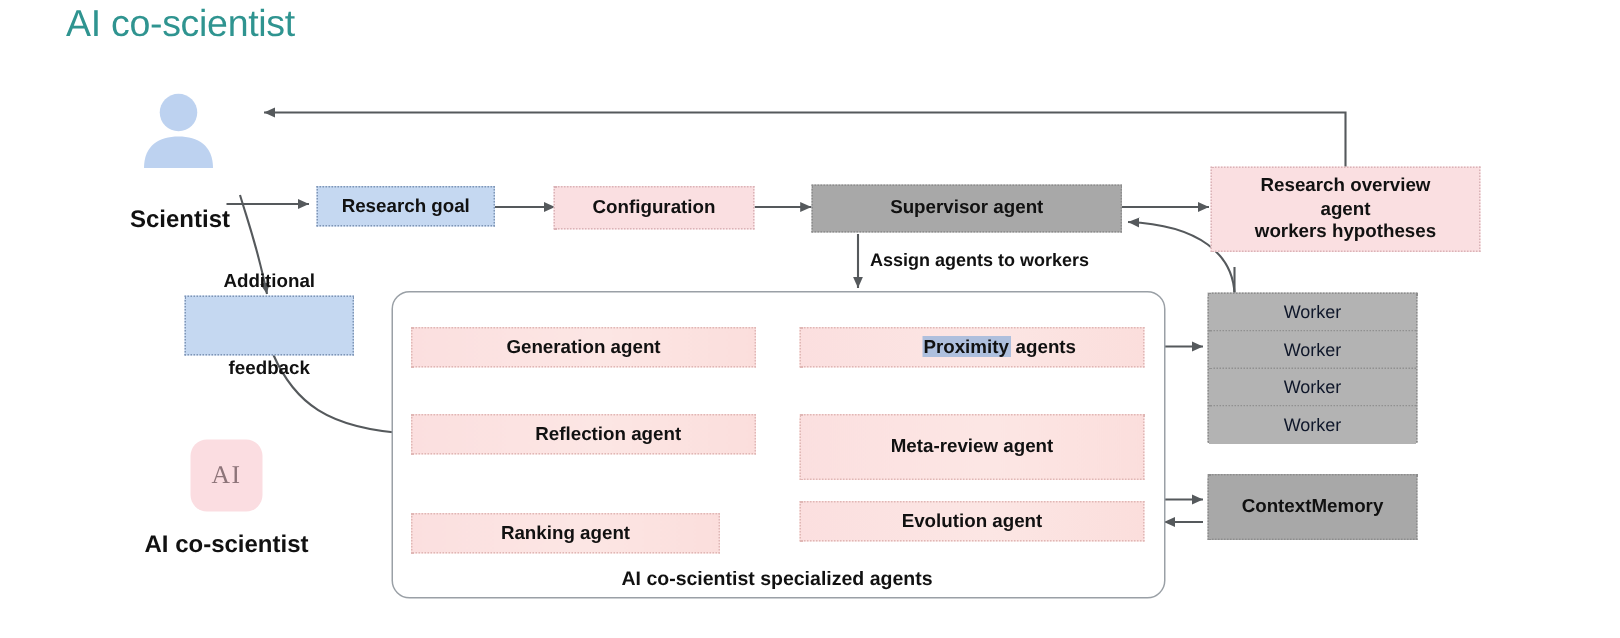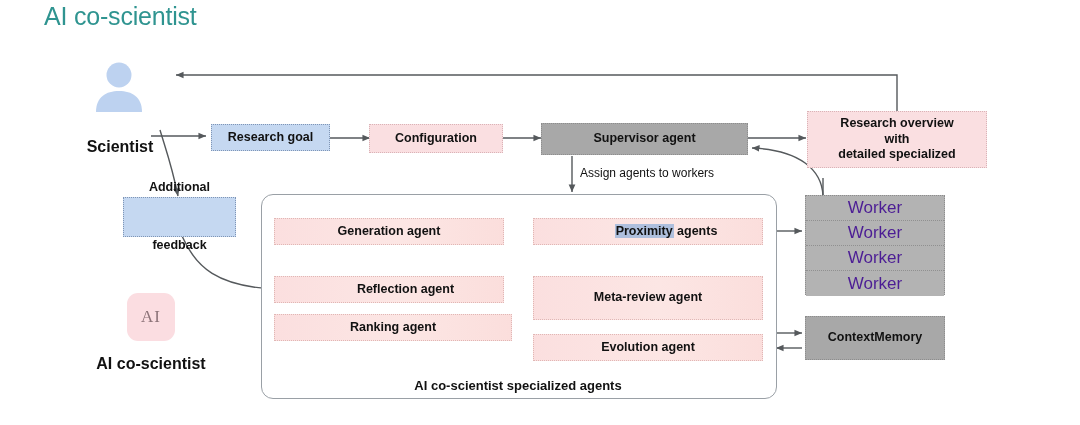--- a/index.html
+++ b/index.html
@@ -113,22 +113,22 @@
   }
   .agent-box {
     background: linear-gradient(90deg, #fbdfdf 0%, #fce6e4 55%, #fbdedc 100%);
     border: 1px dotted #e0b7b5;
     font-size: 12.5px;
   }
   .worker-row {
     background: #b3b3b3;
     border-bottom: 1px dotted #909090;
     font-weight: normal;
-    font-size: 17px;
-    color: #4c1d95;
+    font-size: 12px;
+    color: #0f172a;
   }
 
   
   #agents-panel {
     position: absolute;
     left: 261px;
     top: 194px;
     width: 514px;
     height: 203px;
     border: 1.4px solid #9aa0a6;
@@ -143,21 +143,21 @@
     text-align: center;
     font-size: 13px;
     font-weight: bold;
     color: #111111;
   }
 
   
   .wire-label {
     position: absolute;
     font-size: 12px;
-    font-weight: normal;
+    font-weight: bold;
     color: #111111;
     white-space: nowrap;
   }
 
   .hl {
     background: #aebfdd;
     padding: 0 1px;
     margin-left: 36px;
   }
 </style>
@@ -258,22 +258,22 @@
   </div>
 
   <div class="node gray-box" style="left:541px; top:123px; width:207px; height:32px;">
     <span>Supervisor agent</span>
   </div>
 
   <div class="wire-label" style="left:580px; top:166px;">Assign agents to workers</div>
 
   <div class="node pink-box" style="left:807px; top:111px; width:180px; height:57px; flex-direction:column;">
     <span>Research overview</span>
-    <span>with</span>
-    <span>detailed specialized</span>
+    <span>agent</span>
+    <span>workers hypotheses</span>
   </div>
 
   <div style="position:absolute; left:805px; top:195px; width:140px; height:100px;
               background:#b3b3b3; border:1px dotted #8d8d8d; box-sizing:border-box;">
     <div class="node worker-row" style="position:relative; left:0; top:0; width:100%; height:25px; border-left:0; border-right:0; border-top:0;">
       <span>Worker</span>
     </div>
     <div class="node worker-row" style="position:relative; left:0; top:0; width:100%; height:25px; border-left:0; border-right:0; border-top:0;">
       <span>Worker</span>
     </div>
@@ -303,21 +303,21 @@
   </div>
 
   <div class="node agent-box" style="left:274px; top:276px; width:230px; height:27px;padding-left:33px;">
     <span>Reflection agent</span>
   </div>
 
   <div class="node agent-box" style="left:533px; top:276px; width:230px; height:44px;">
     <span>Meta-review agent</span>
   </div>
 
-  <div class="node agent-box" style="left:274px; top:314px; width:238px; height:27px;">
+  <div class="node agent-box" style="left:274px; top:342px; width:206px; height:27px;">
     <span>Ranking agent</span>
   </div>
 
   <div class="node agent-box" style="left:533px; top:334px; width:230px; height:27px;">
     <span>Evolution agent</span>
   </div>
 
   <div id="agents-caption">AI co-scientist specialized agents</div>
 
 </div>

